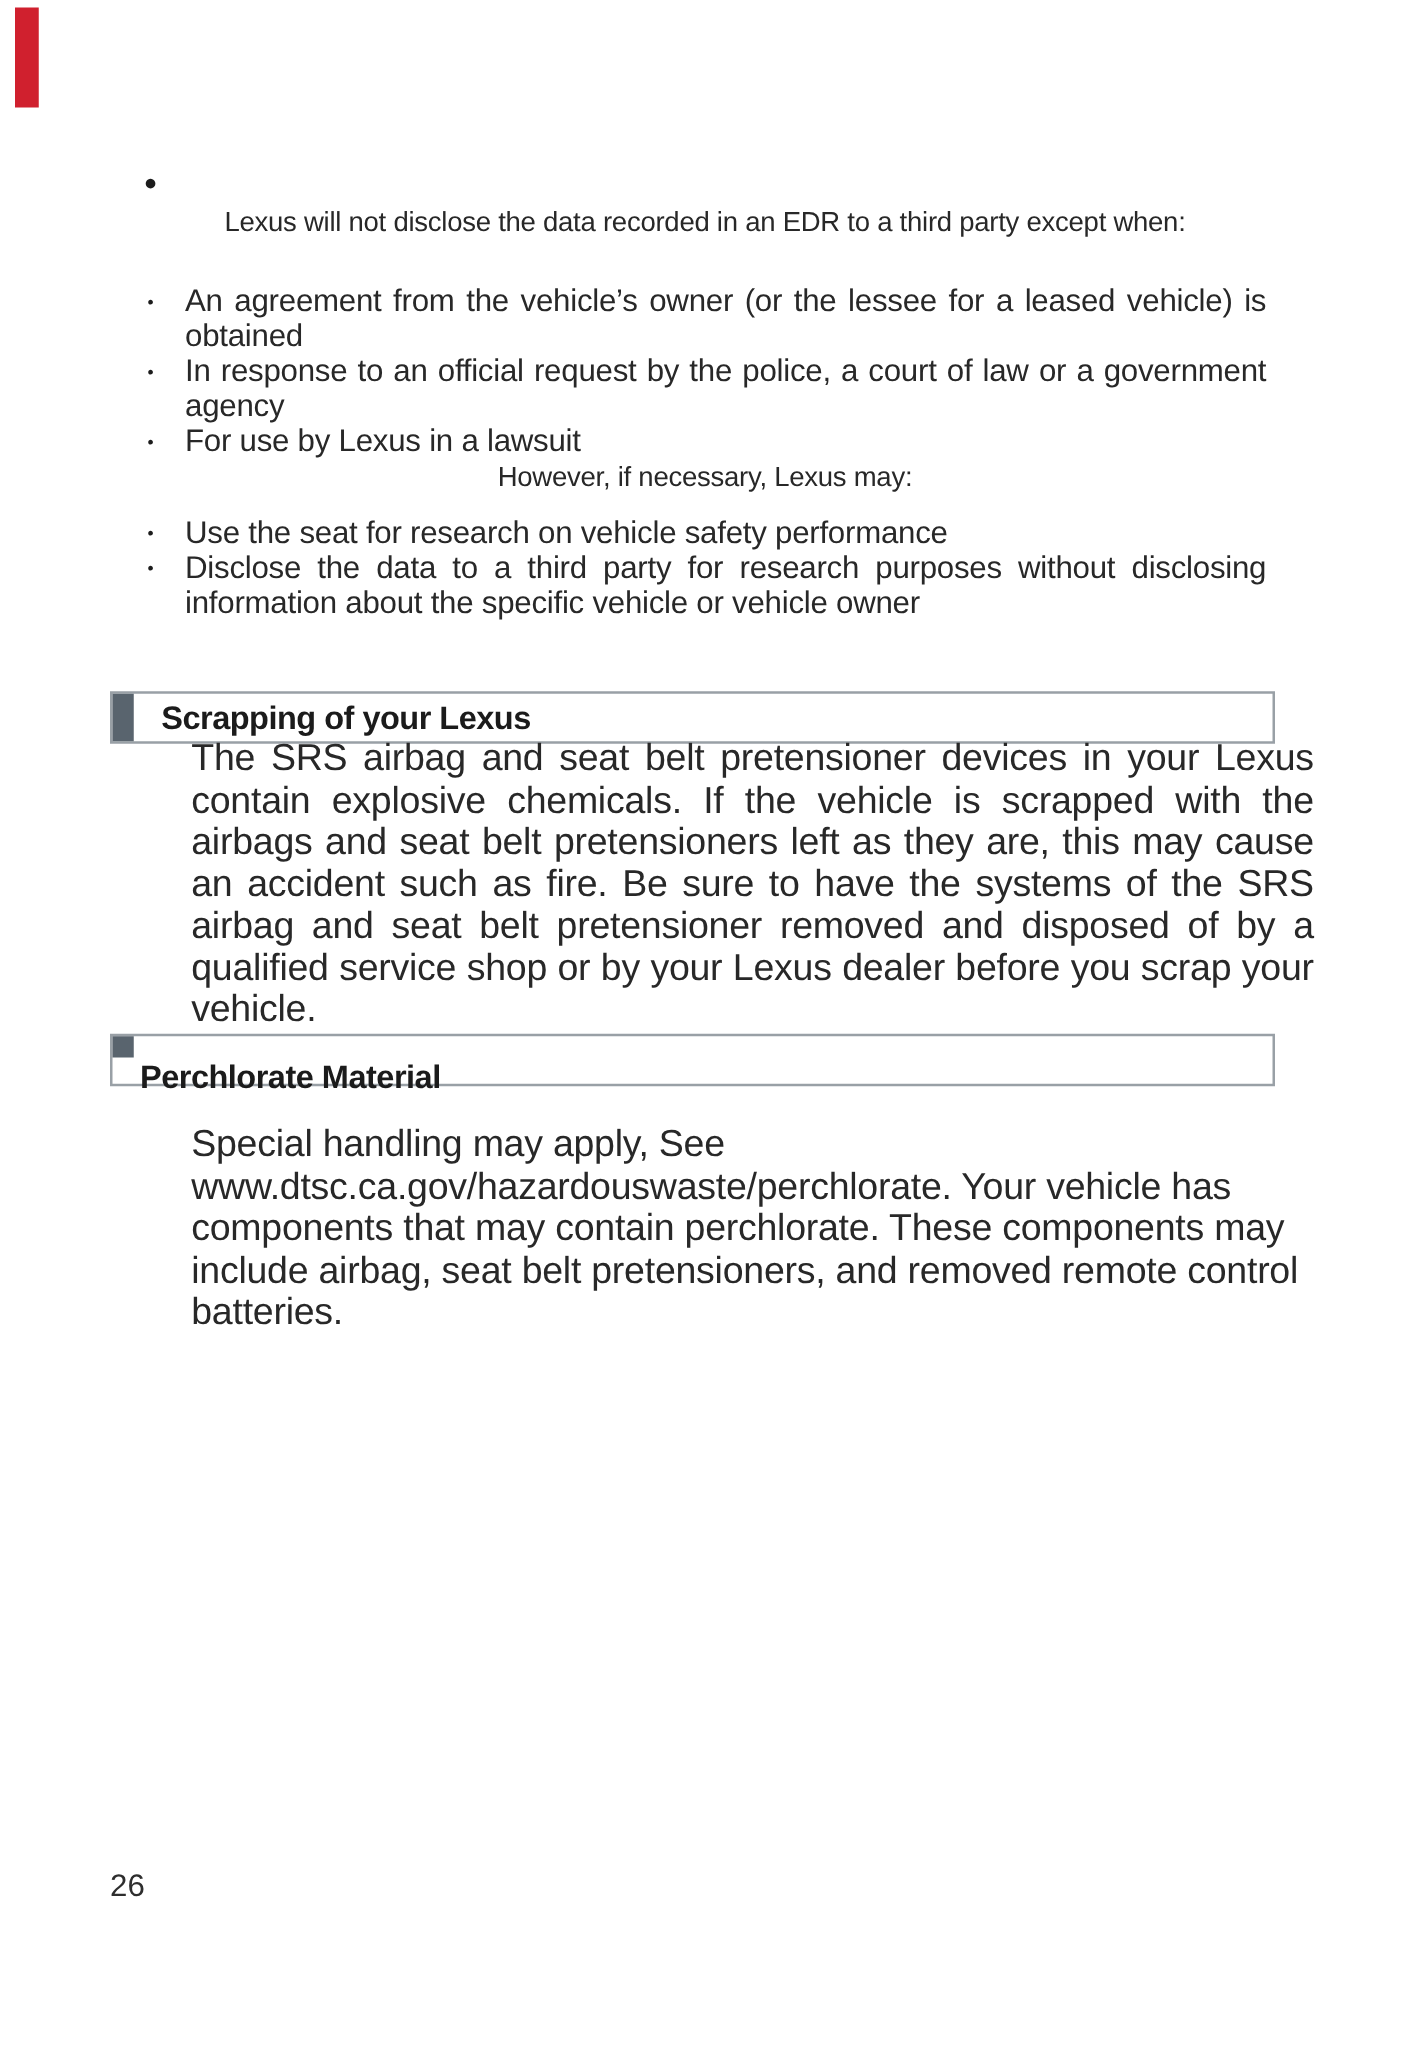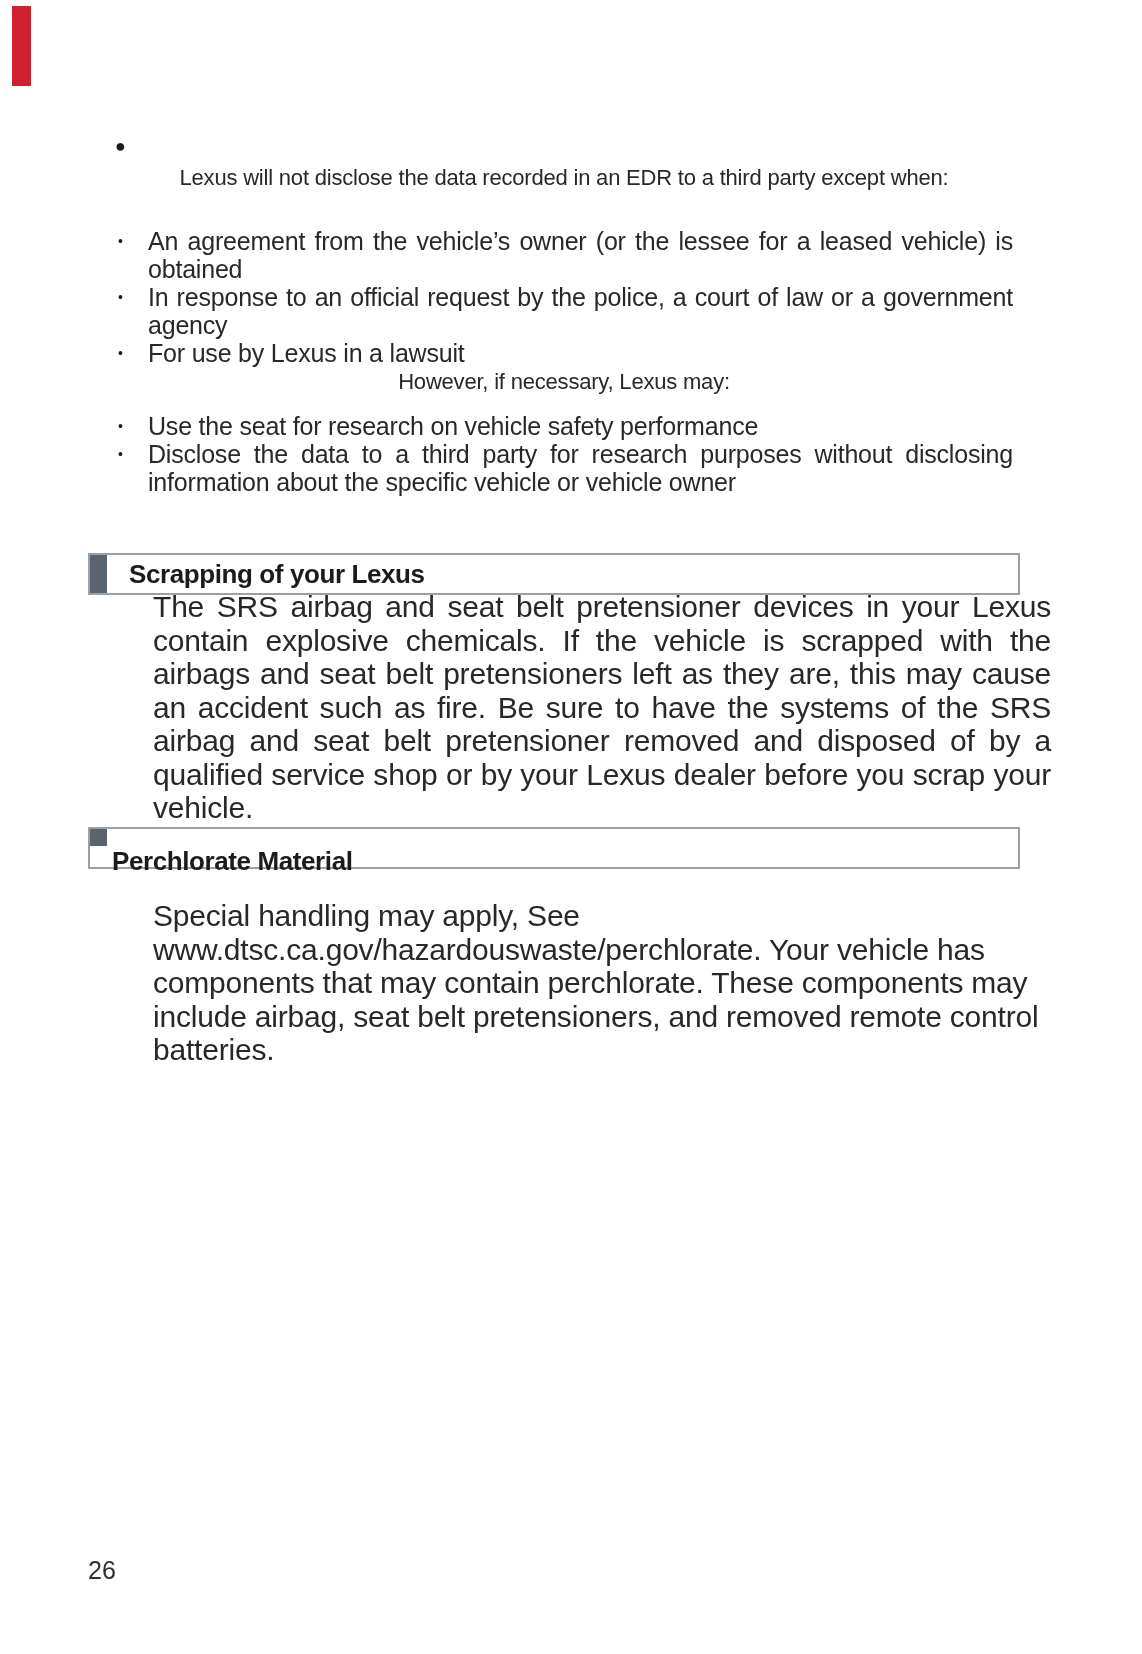--- a/index.html
+++ b/index.html
@@ -70,21 +70,21 @@
   }
 
   .para {
     position: absolute; left: 113px; width: 898px;
     font-size: 30px; line-height: 33.5px; letter-spacing: -0.2px; margin-left: 40px;
   }
   #srs-para { top: 590px; text-align: justify; }
   #perchlorate-para { top: 899px; }
 
   .page-number {
-    position: absolute; left: 88px; top: 1556px;
+    position: absolute; left: 88px; top: 1495px;
     font-size: 25px; color: #2e2e2e;
   }
 </style>
 </head>
 <body>
 
 <div class="corner-tab"></div>
 
 <div class="disc-title">
   <span class="dot">●</span>

